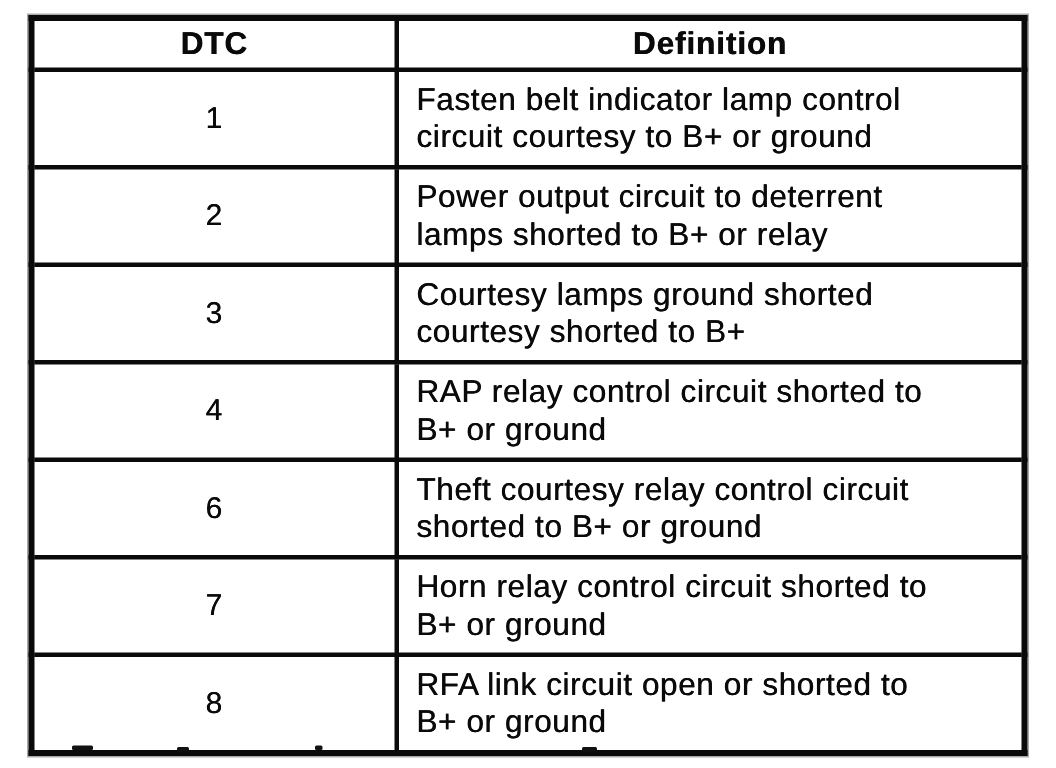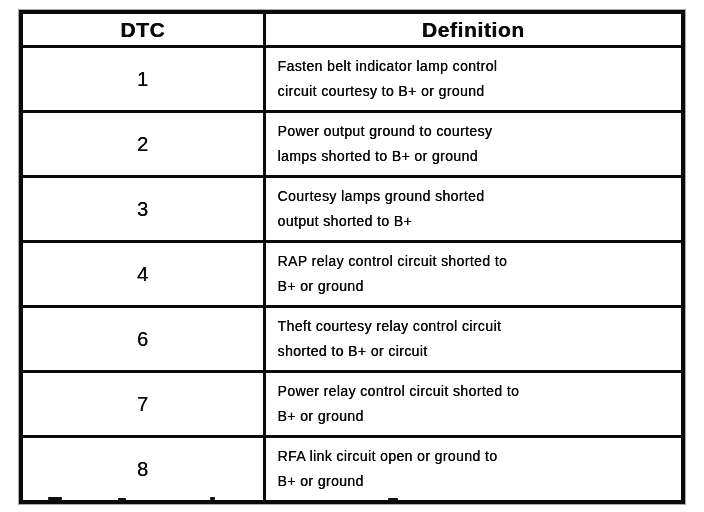--- a/index.html
+++ b/index.html
@@ -52,21 +52,21 @@
     text-align: center;
     vertical-align: middle;
     font-size: 20px;
     letter-spacing: 0.5px;
     padding: 0;
     text-shadow: 0.3px 0 0 #0a0a0a;
   }
   td.def-cell {
     height: 58px;
     vertical-align: middle;
-    font-size: 14px;
+    font-size: 21px;
     line-height: 25px;
     letter-spacing: 0.4px;
     padding: 2px 4px 2px 12px;
     text-shadow: 0.3px 0 0 #0a0a0a;
   }
   td.def-cell .line {
     display: block;
     white-space: nowrap;
   }
   
@@ -101,61 +101,61 @@
       <td class="code-cell">1</td>
       <td class="def-cell">
         <span class="line">Fasten belt indicator lamp control</span>
         <span class="line">circuit courtesy to B+ or ground</span>
       </td>
     </tr>
 
     <tr>
       <td class="code-cell">2</td>
       <td class="def-cell">
-        <span class="line">Power output ground to courtesy</span>
-        <span class="line">lamps shorted to B+ or ground</span>
+        <span class="line">Power output circuit to deterrent</span>
+        <span class="line">lamps shorted to B+ or relay</span>
       </td>
     </tr>
 
     <tr>
       <td class="code-cell">3</td>
       <td class="def-cell">
         <span class="line">Courtesy lamps ground shorted</span>
-        <span class="line">output shorted to B+</span>
+        <span class="line">courtesy shorted to B+</span>
       </td>
     </tr>
 
     <tr>
       <td class="code-cell">4</td>
       <td class="def-cell">
         <span class="line">RAP relay control circuit shorted to</span>
         <span class="line">B+ or ground</span>
       </td>
     </tr>
 
     <tr>
       <td class="code-cell">6</td>
       <td class="def-cell">
         <span class="line">Theft courtesy relay control circuit</span>
-        <span class="line">shorted to B+ or circuit</span>
+        <span class="line">shorted to B+ or ground</span>
       </td>
     </tr>
 
     <tr>
       <td class="code-cell">7</td>
       <td class="def-cell">
-        <span class="line">Power relay control circuit shorted to</span>
+        <span class="line">Horn relay control circuit shorted to</span>
         <span class="line">B+ or ground</span>
       </td>
     </tr>
 
     <tr>
       <td class="code-cell">8</td>
       <td class="def-cell">
-        <span class="line">RFA link circuit open or ground to</span>
+        <span class="line">RFA link circuit open or shorted to</span>
         <span class="line">B+ or ground</span>
       </td>
     </tr>
   </tbody>
   </table>
 
   <div class="speck s1"></div>
   <div class="speck s2"></div>
   <div class="speck s3"></div>
   <div class="speck s4"></div>

